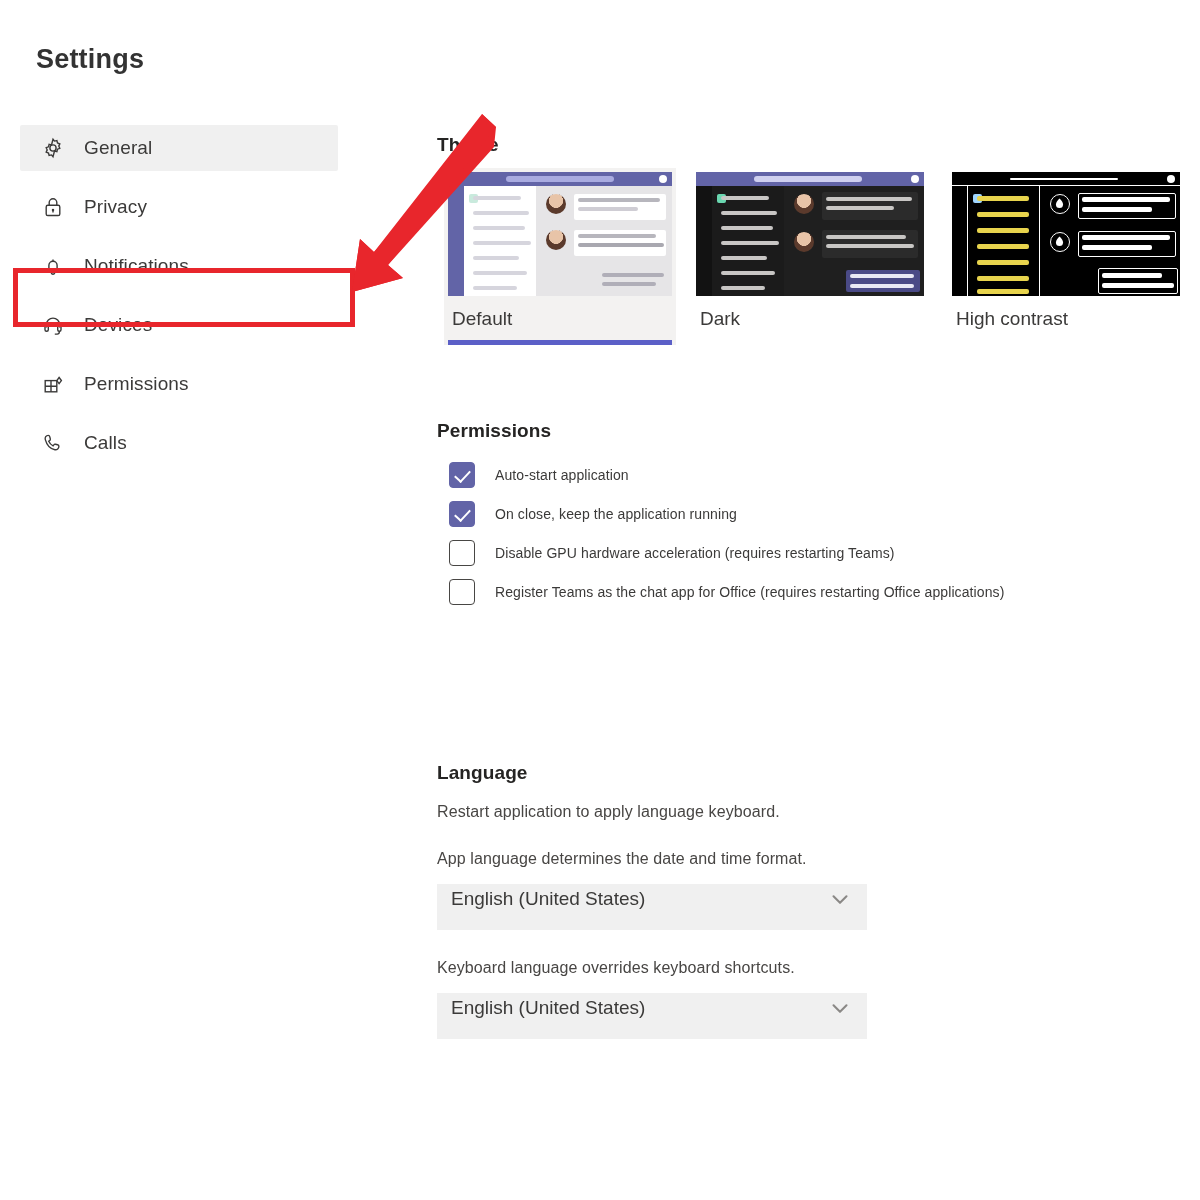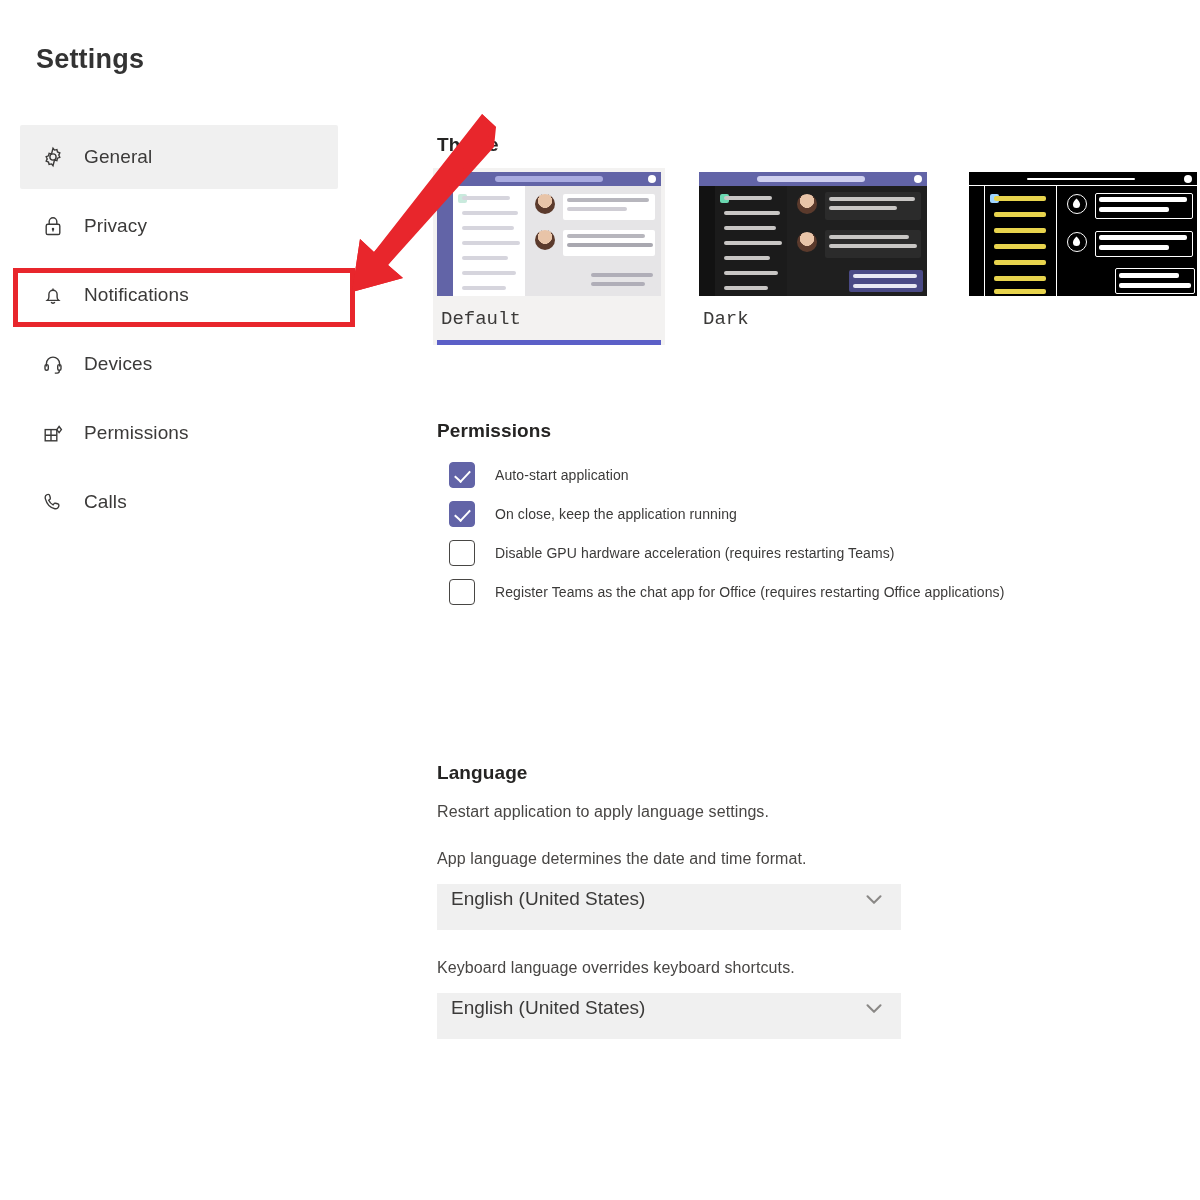--- a/index.html
+++ b/index.html
@@ -30,25 +30,25 @@
   
   .sidebar {
     position: absolute;
     left: 20px; top: 125px;
     width: 318px;
   }
   .nav-item {
     position: relative;
     display: flex;
     align-items: center;
-    height: 64px;
+    height: 46px;
     padding-left: 20px;
     border-radius: 2px;
     cursor: pointer;
-    margin-bottom: 5px;
+    margin-bottom: 13px;
   }
   .nav-item.selected { background: #f0f0f0; }
   .nav-icon {
     width: 26px; height: 26px;
     flex: 0 0 26px;
     display: flex; align-items: center; justify-content: center;
     margin-right: 18px;
     color: #3b3a39;
   }
   .nav-icon svg { display: block; }
@@ -68,24 +68,23 @@
     font-size: 19px;
     font-weight: bold;
     color: #252423;
     letter-spacing: 0.1px;
   }
   #theme-head { position: absolute; left: 0; top: 134px; }
 
   
   .theme-row {
     position: absolute;
-    left: 0; top: 172px;
+    left: 11px; top: 172px;
     display: flex;
-    gap: 38px;
-    font-family: Liberation Mono, monospace;
+    gap: 24px;
   }
   .theme-card {
     width: 232px;
     cursor: pointer;
     background: transparent;
     padding: 0;
   }
   .theme-card.selected {
     background: #f3f2f1;
     padding: 4px 4px 0 4px;
@@ -181,21 +180,21 @@
     color: #484644;
     letter-spacing: 0.1px;
   }
   #lang-restart { top: 803px; }
   #lang-app-hint { top: 850px; }
   #lang-kbd-hint { top: 959px; }
 
   .dropdown {
     position: absolute;
     left: 0;
-    width: 464px; height: 46px;
+    width: 430px; height: 46px;
     background: #f0f0f0;
     display: flex;
     align-items: center;
     padding: 0 14px 16px 14px;
     cursor: pointer;
   }
   #dd-app { top: 884px; }
   #dd-kbd { top: 993px; }
   .dd-value {
     flex: 1;
@@ -398,20 +397,21 @@
               </svg>
             </div>
             <div class="tb-msg" style="left:38px; top:45px; width:98px; height:26px; background:#000000; border:1px solid #ffffff;"></div>
             <div class="tb-line" style="left:42px; top:49px; width:88px; height:5px; background:#ffffff;"></div>
             <div class="tb-line" style="left:42px; top:59px; width:70px; height:5px; background:#ffffff;"></div>
             <div class="tb-compose" style="left:58px; top:82px; width:80px; height:26px; background:#000000; border:1px solid #ffffff;"></div>
             <div class="tb-line" style="left:62px; top:87px; width:60px; height:5px; background:#ffffff;"></div>
             <div class="tb-line" style="left:62px; top:97px; width:72px; height:5px; background:#ffffff;"></div>
           </div>
         </div>
+        <div class="theme-name">High contrast</div>
       </div>
     </div>
 
     <div class="section-head" id="app-head">Permissions</div>
 
     <div class="check-list">
       <div class="check-row">
         <span class="cb checked"></span>
         <span class="check-label">Auto-start application</span>
       </div>
@@ -423,21 +423,21 @@
         <span class="cb"></span>
         <span class="check-label">Disable GPU hardware acceleration (requires restarting Teams)</span>
       </div>
       <div class="check-row tall">
         <span class="cb"></span>
         <span class="check-label" style="max-width:690px;">Register Teams as the chat app for Office (requires restarting Office applications)</span>
       </div>
     </div>
 
     <div class="section-head" id="lang-head">Language</div>
-    <div class="hint" id="lang-restart">Restart application to apply language settings.</div>
+    <div class="hint" id="lang-restart">Restart application to apply language keyboard.</div>
     <div class="hint" id="lang-app-hint">App language determines the date and time format.</div>
 
     <div class="dropdown" id="dd-app">
       <span class="dd-value">English (United States)</span>
       <span class="dd-chev">
         <svg width="26" height="26" viewBox="0 0 24 24" fill="none" stroke="currentColor" stroke-width="1.9" stroke-linecap="round" stroke-linejoin="round">
           <polyline points="6,9.5 12,15.5 18,9.5"></polyline>
         </svg>
       </span>
     </div>

